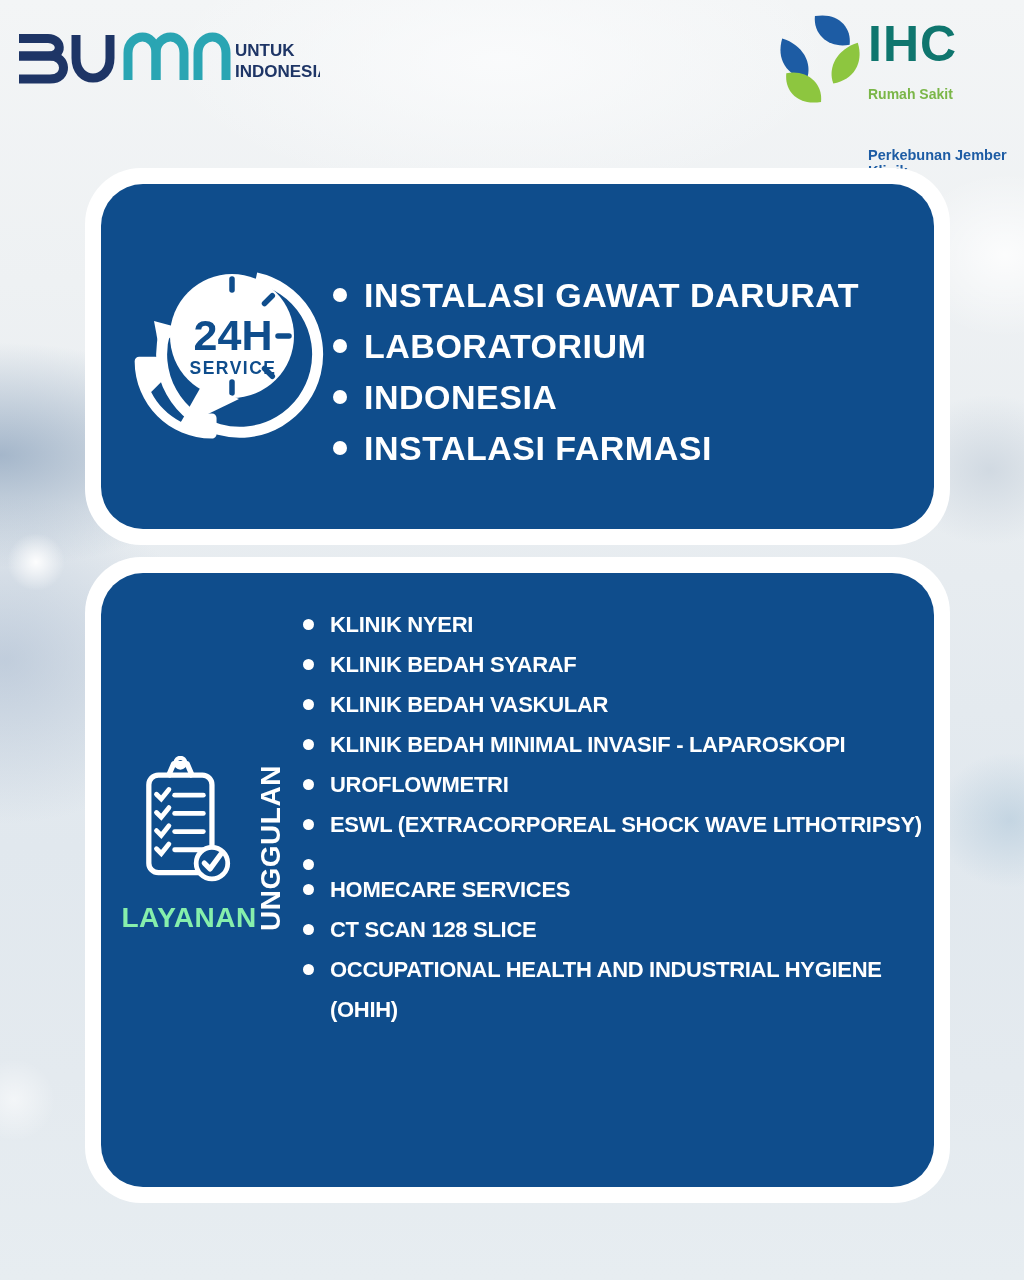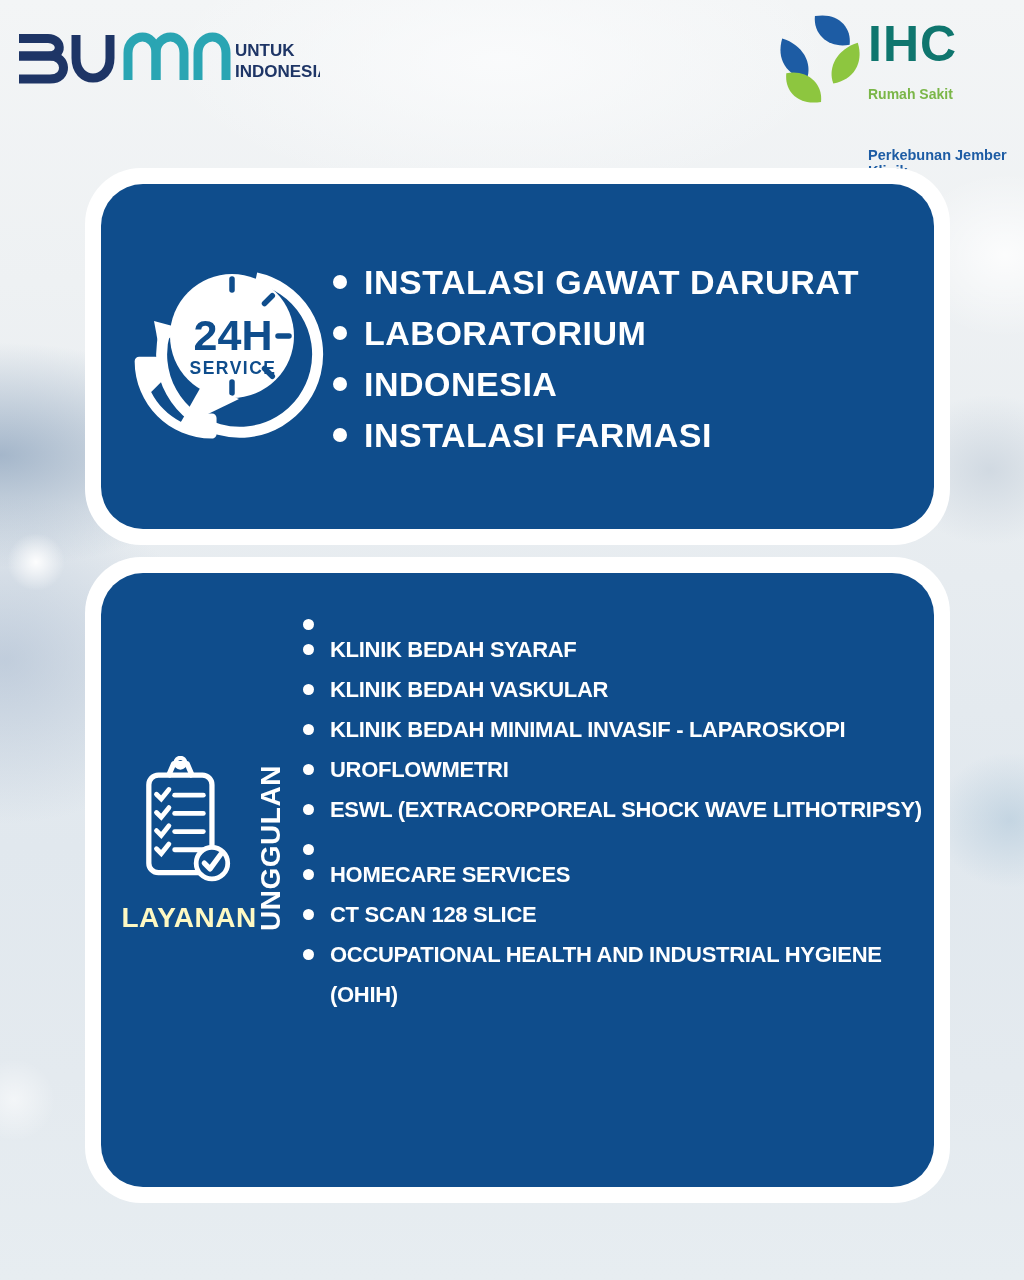--- a/index.html
+++ b/index.html
@@ -20,33 +20,33 @@
   }
   .card{position:absolute;left:85px;width:865px;background:#ffffff;border-radius:56px;}
   .card-inner{position:absolute;left:16px;top:16px;right:16px;bottom:16px;background:#0F4D8C;border-radius:42px;}
   #card-24h{top:168px;height:377px;}
   #card-layanan{top:557px;height:646px;}
 
   ul.svc{list-style:none;margin:0;padding:0;position:absolute;}
   ul.svc li{display:flex;align-items:flex-start;color:#ffffff;font-weight:bold;}
   .dot{flex:none;border-radius:50%;background:#ffffff;}
 
-  #list-24h{left:232px;top:73px;}
+  #list-24h{left:232px;top:86px;}
   #list-24h li{font-size:34px;line-height:51px;letter-spacing:.5px;}
   #list-24h .dot{width:14px;height:14px;margin:18px 17px 0 0;}
 
   #list-layanan{left:202px;top:32px;}
   #list-layanan li{font-size:22px;line-height:40px;letter-spacing:-.3px;}
   #list-layanan .dot{width:11px;height:11px;margin:14px 16px 0 0;}
   #list-layanan .txt{max-width:605px;}
 
   .icon-24h{position:absolute;left:18px;top:67px;width:212px;height:212px;}
   .clipboard{position:absolute;left:44px;top:183px;width:88px;height:132px;}
   .word-layanan{position:absolute;left:0;top:331px;width:176px;text-align:center;
-    color:#fef9c3;font-weight:bold;font-size:28px;letter-spacing:.5px;line-height:28px;}
+    color:#86efac;font-weight:bold;font-size:28px;letter-spacing:.5px;line-height:28px;}
   .word-unggulan{position:absolute;left:88px;top:260px;width:164px;height:30px;
     transform:rotate(-90deg);display:flex;align-items:center;justify-content:center;
     color:#fff;font-weight:bold;font-size:28px;letter-spacing:.5px;}
 
   .bumn-logo{position:absolute;left:15px;top:30px;width:305px;height:64px;}
   .ihc-logo{position:absolute;left:772px;top:12px;width:245px;height:100px;display:flex;}
   .ihc-mark{width:94px;height:94px;flex:none;}
   .ihc-text{padding-top:10px;margin-left:2px;}
   .ihc-name{color:#0f766e;font-weight:bold;font-size:50px;line-height:44px;letter-spacing:1px;}
   .ihc-sub1{color:#7AB648;font-weight:bold;font-size:14px;line-height:17px;margin-top:20px;}
@@ -159,20 +159,21 @@
       <polyline points="62,112 68,118 79,103" fill="none" stroke="#ffffff" stroke-width="5.5" stroke-linecap="round" stroke-linejoin="round"></polyline>
     </svg>
 
     <div class="word-layanan">LAYANAN</div>
     <div class="word-unggulan">UNGGULAN</div>
 
     <ul class="svc" id="list-layanan">
 
         <li>
           <span class="dot"></span>
+          <span class="txt">KLINIK NYERI</span>
         </li>
 
         <li>
           <span class="dot"></span>
           <span class="txt">KLINIK BEDAH SYARAF</span>
         </li>
 
         <li>
           <span class="dot"></span>
           <span class="txt">KLINIK BEDAH VASKULAR</span>

